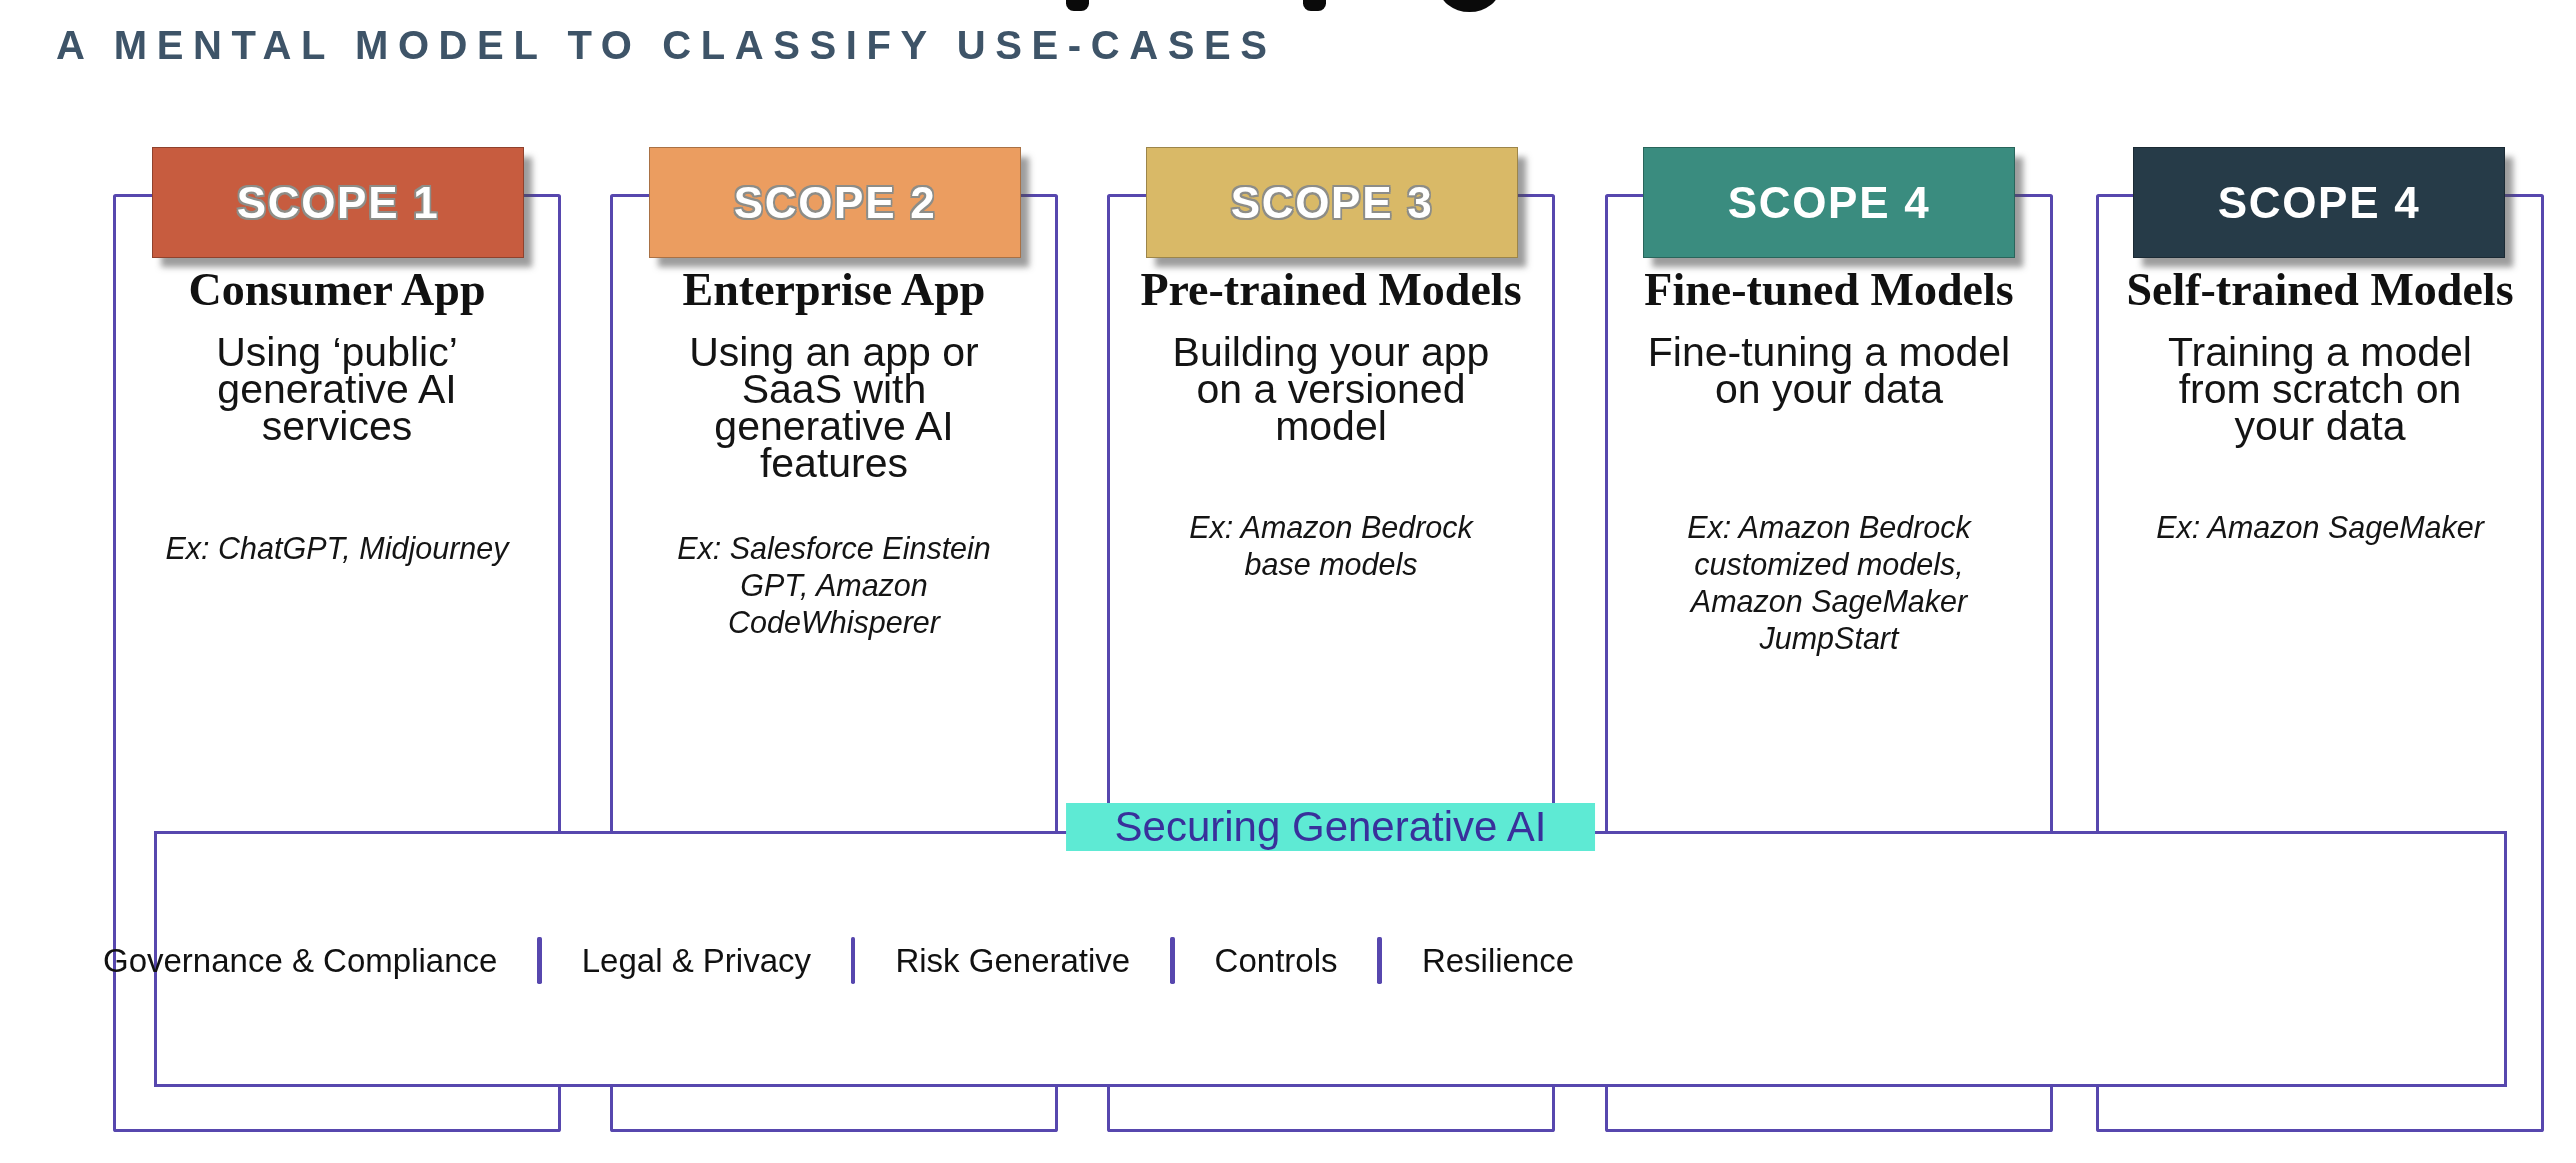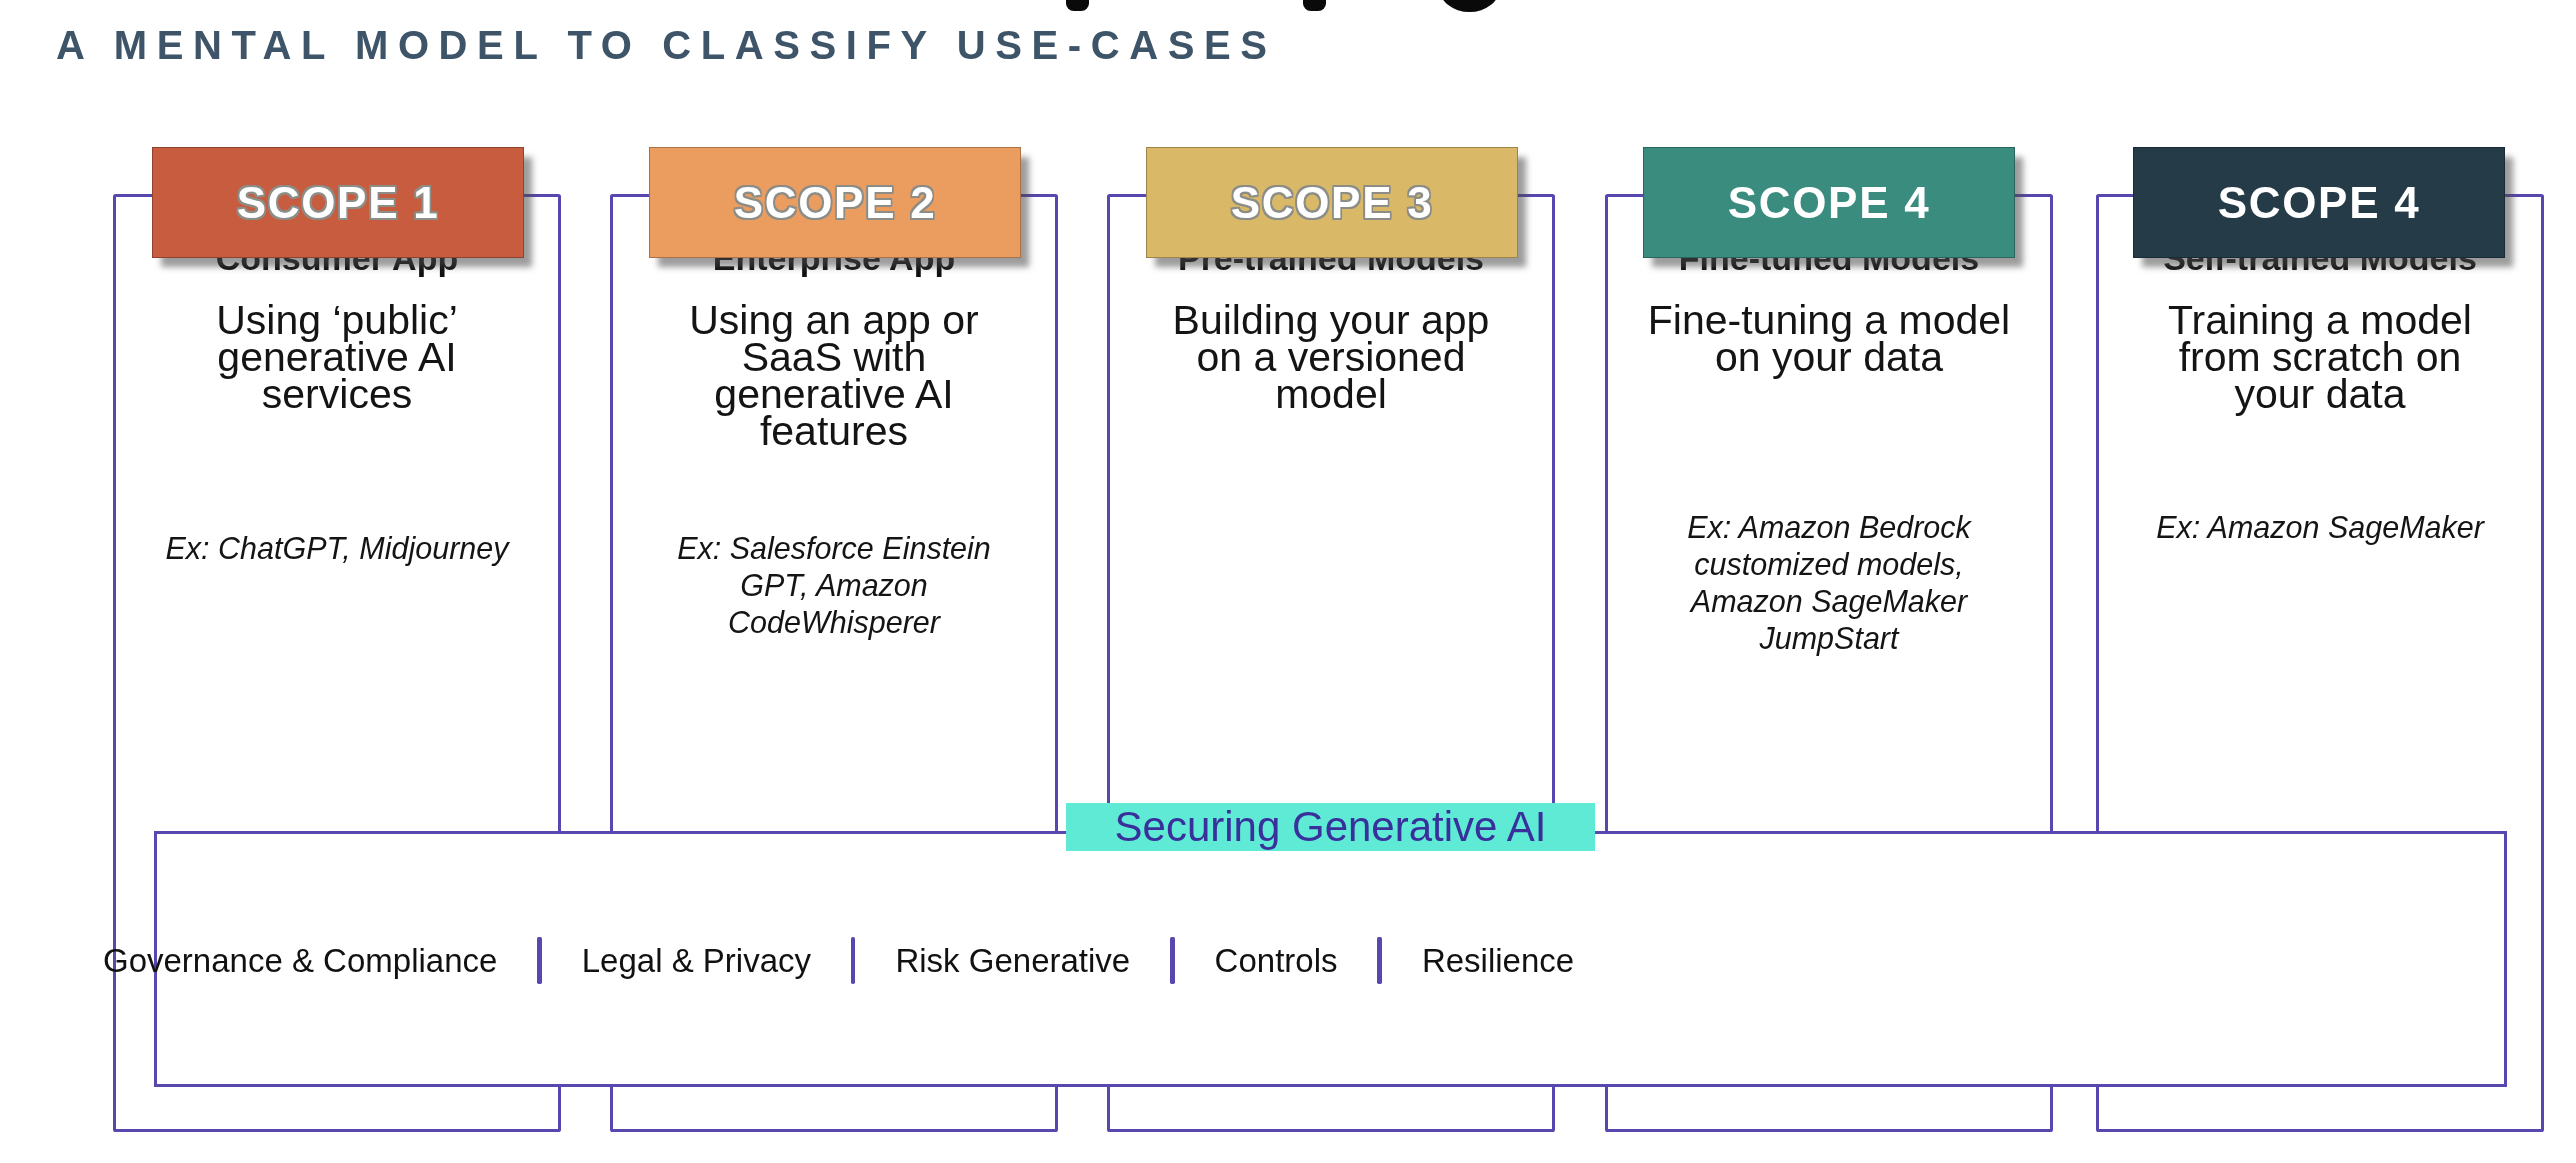--- a/index.html
+++ b/index.html
@@ -24,21 +24,21 @@
   
   .col{
     position:absolute;top:194px;height:938px;width:448px;
     border:3.5px solid #5747AE;border-radius:2.6px;
     background:#ffffff;z-index:1;box-sizing:border-box;
     text-align:center;
   }
   .c1{left:113px}.c2{left:610px}.c3{left:1107px}.c4{left:1605px}.c5{left:2096px}
 
   .scope-name{
-    margin-top:40px;font-size:34px;font-weight:bold;color:#111111;line-height:42px;
+    margin-top:72px;font-size:46px;font-weight:bold;color:#111111;line-height:42px;font-family:Liberation Serif, serif;
   }
   .scope-desc{
     margin:23px auto 0 auto;width:370px;
     font-size:41px;color:#141414;line-height:37px;
   }
   .scope-example{
     position:absolute;left:50%;transform:translateX(-50%);
     width:352px;
     font-size:30.5px;font-style:italic;color:#141414;line-height:37px;
   }
@@ -105,20 +105,21 @@
 
   <section class="col c2">
     <div class="scope-name">Enterprise App</div>
     <div class="scope-desc">Using an app or SaaS with generative AI features</div>
     <div class="scope-example">Ex: Salesforce Einstein GPT, Amazon CodeWhisperer</div>
   </section>
 
   <section class="col c3">
     <div class="scope-name">Pre-trained Models</div>
     <div class="scope-desc">Building your app on a versioned model</div>
+    <div class="scope-example">Ex: Amazon Bedrock base models</div>
   </section>
 
   <section class="col c4">
     <div class="scope-name">Fine-tuned Models</div>
     <div class="scope-desc">Fine-tuning a model on your data</div>
     <div class="scope-example">Ex: Amazon Bedrock customized models, Amazon SageMaker JumpStart</div>
   </section>
 
   <section class="col c5">
     <div class="scope-name">Self-trained Models</div>

